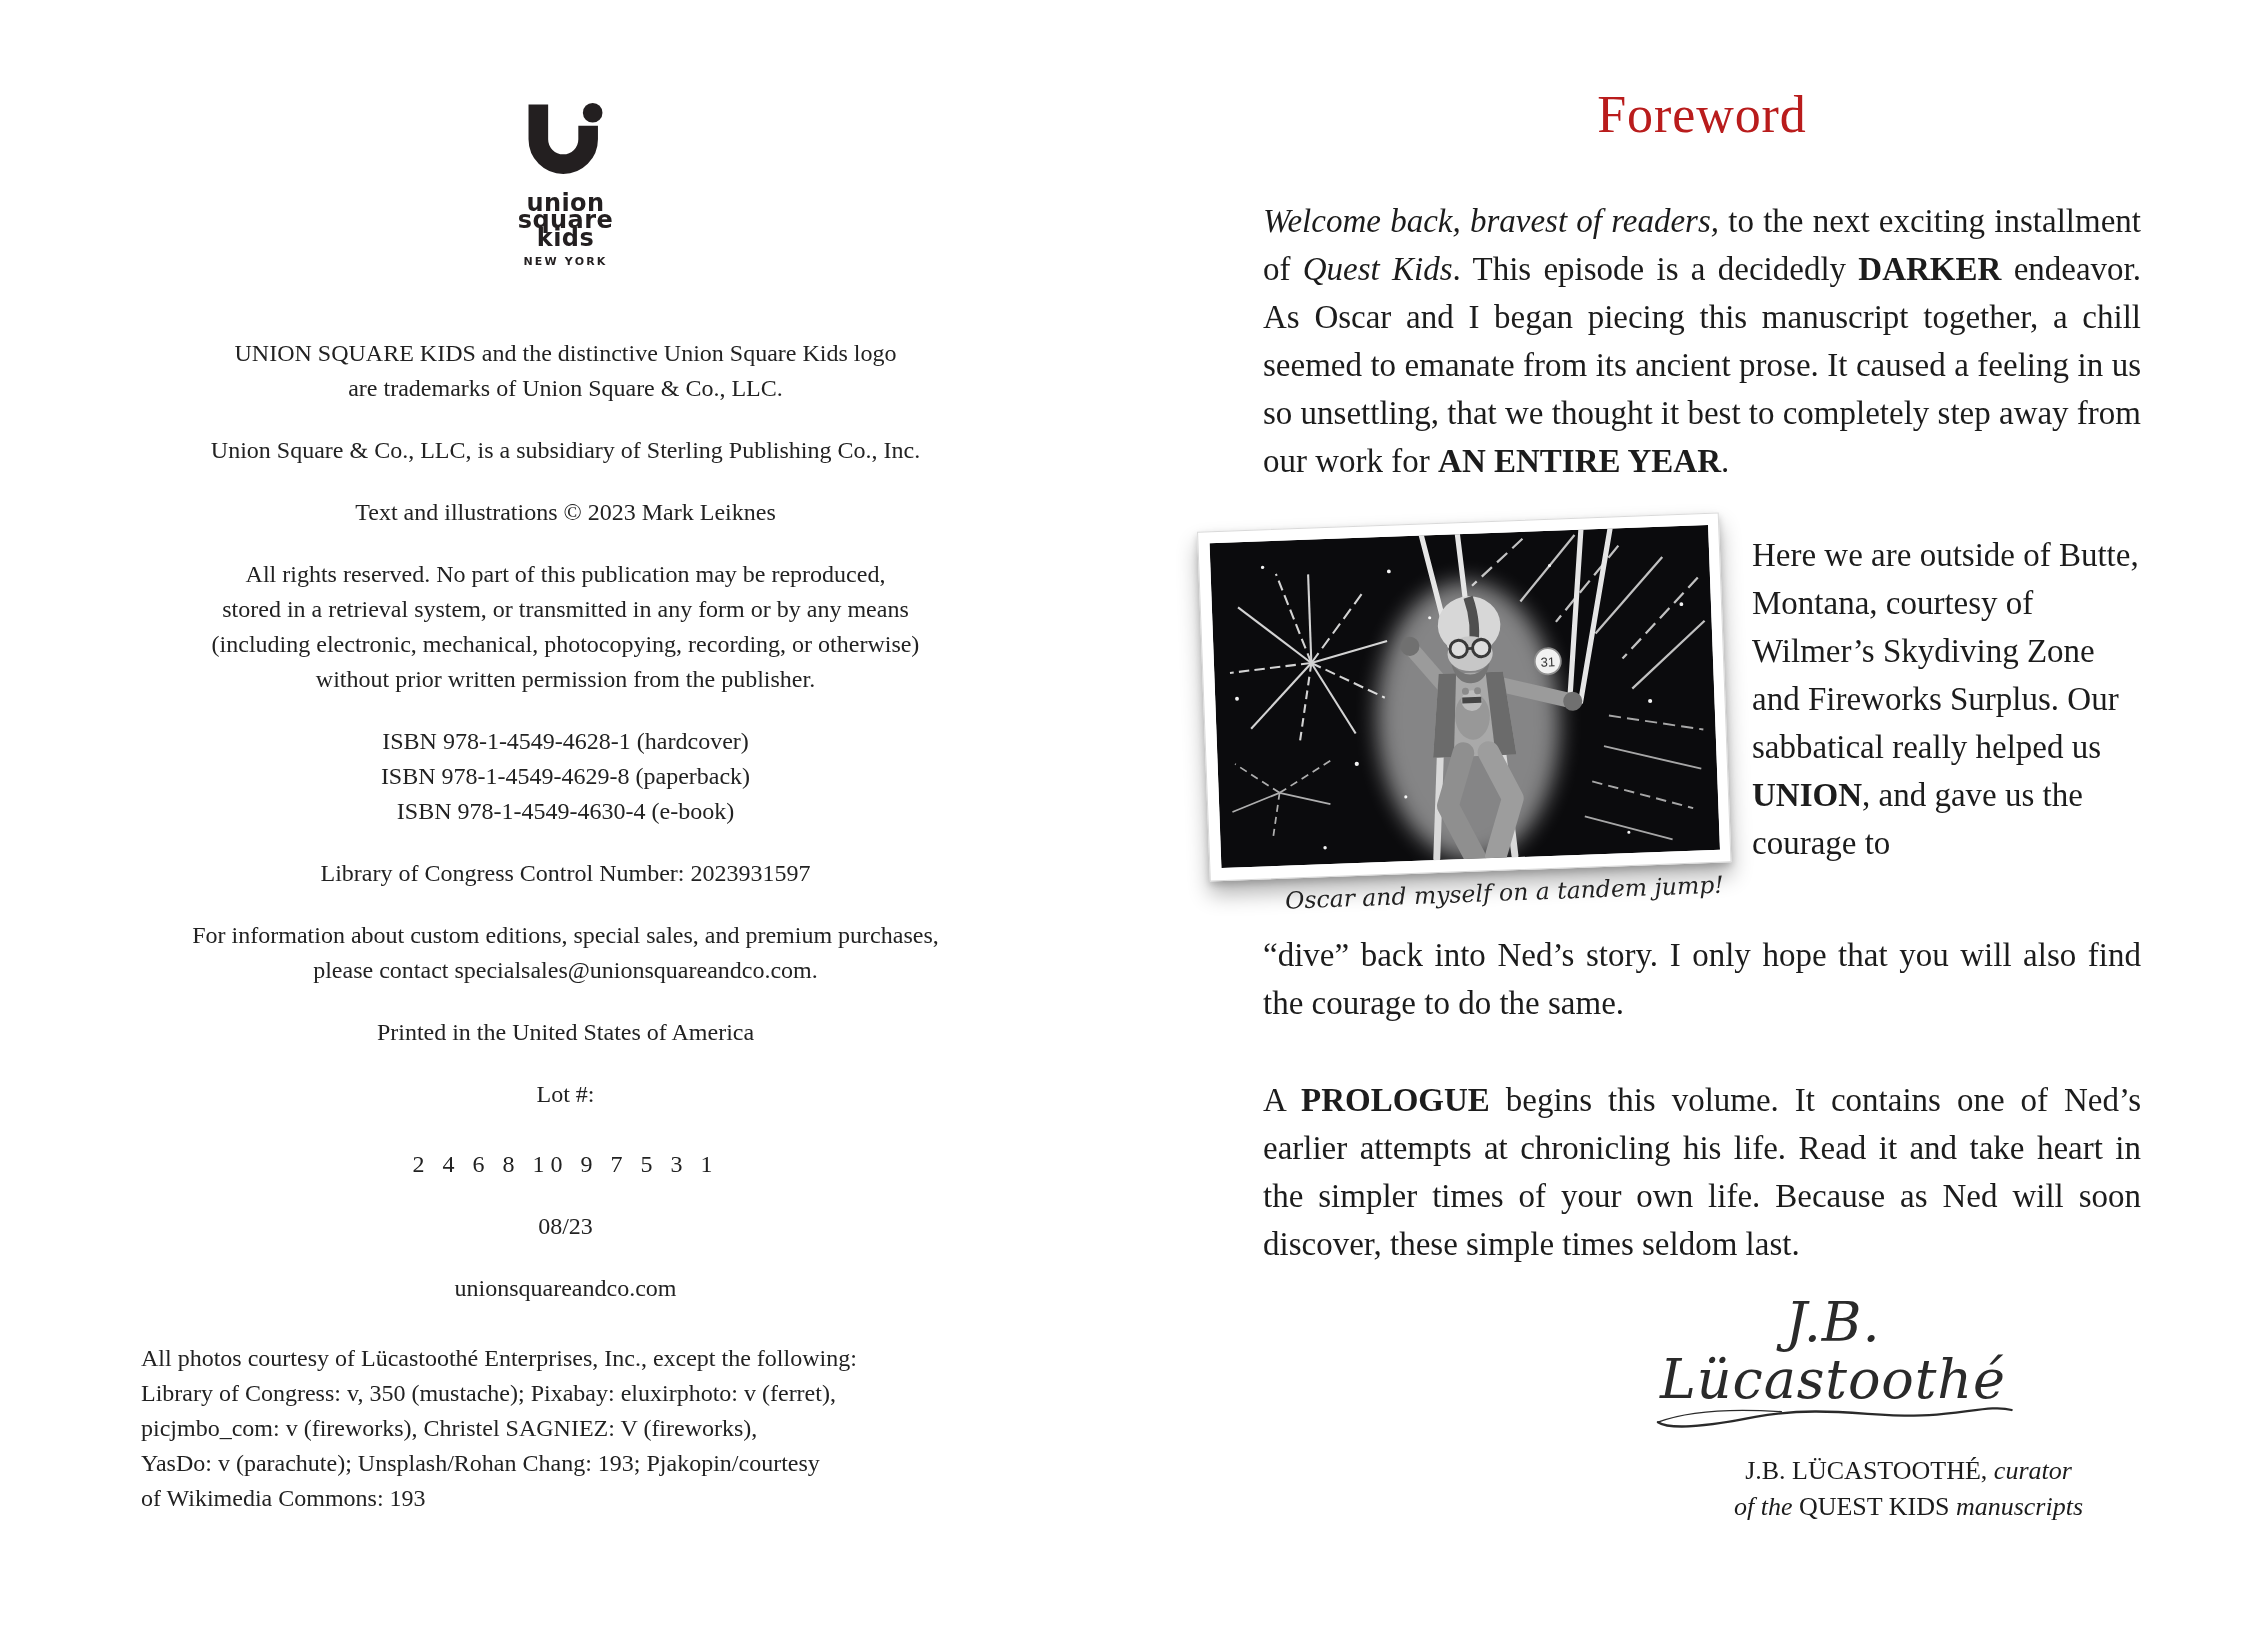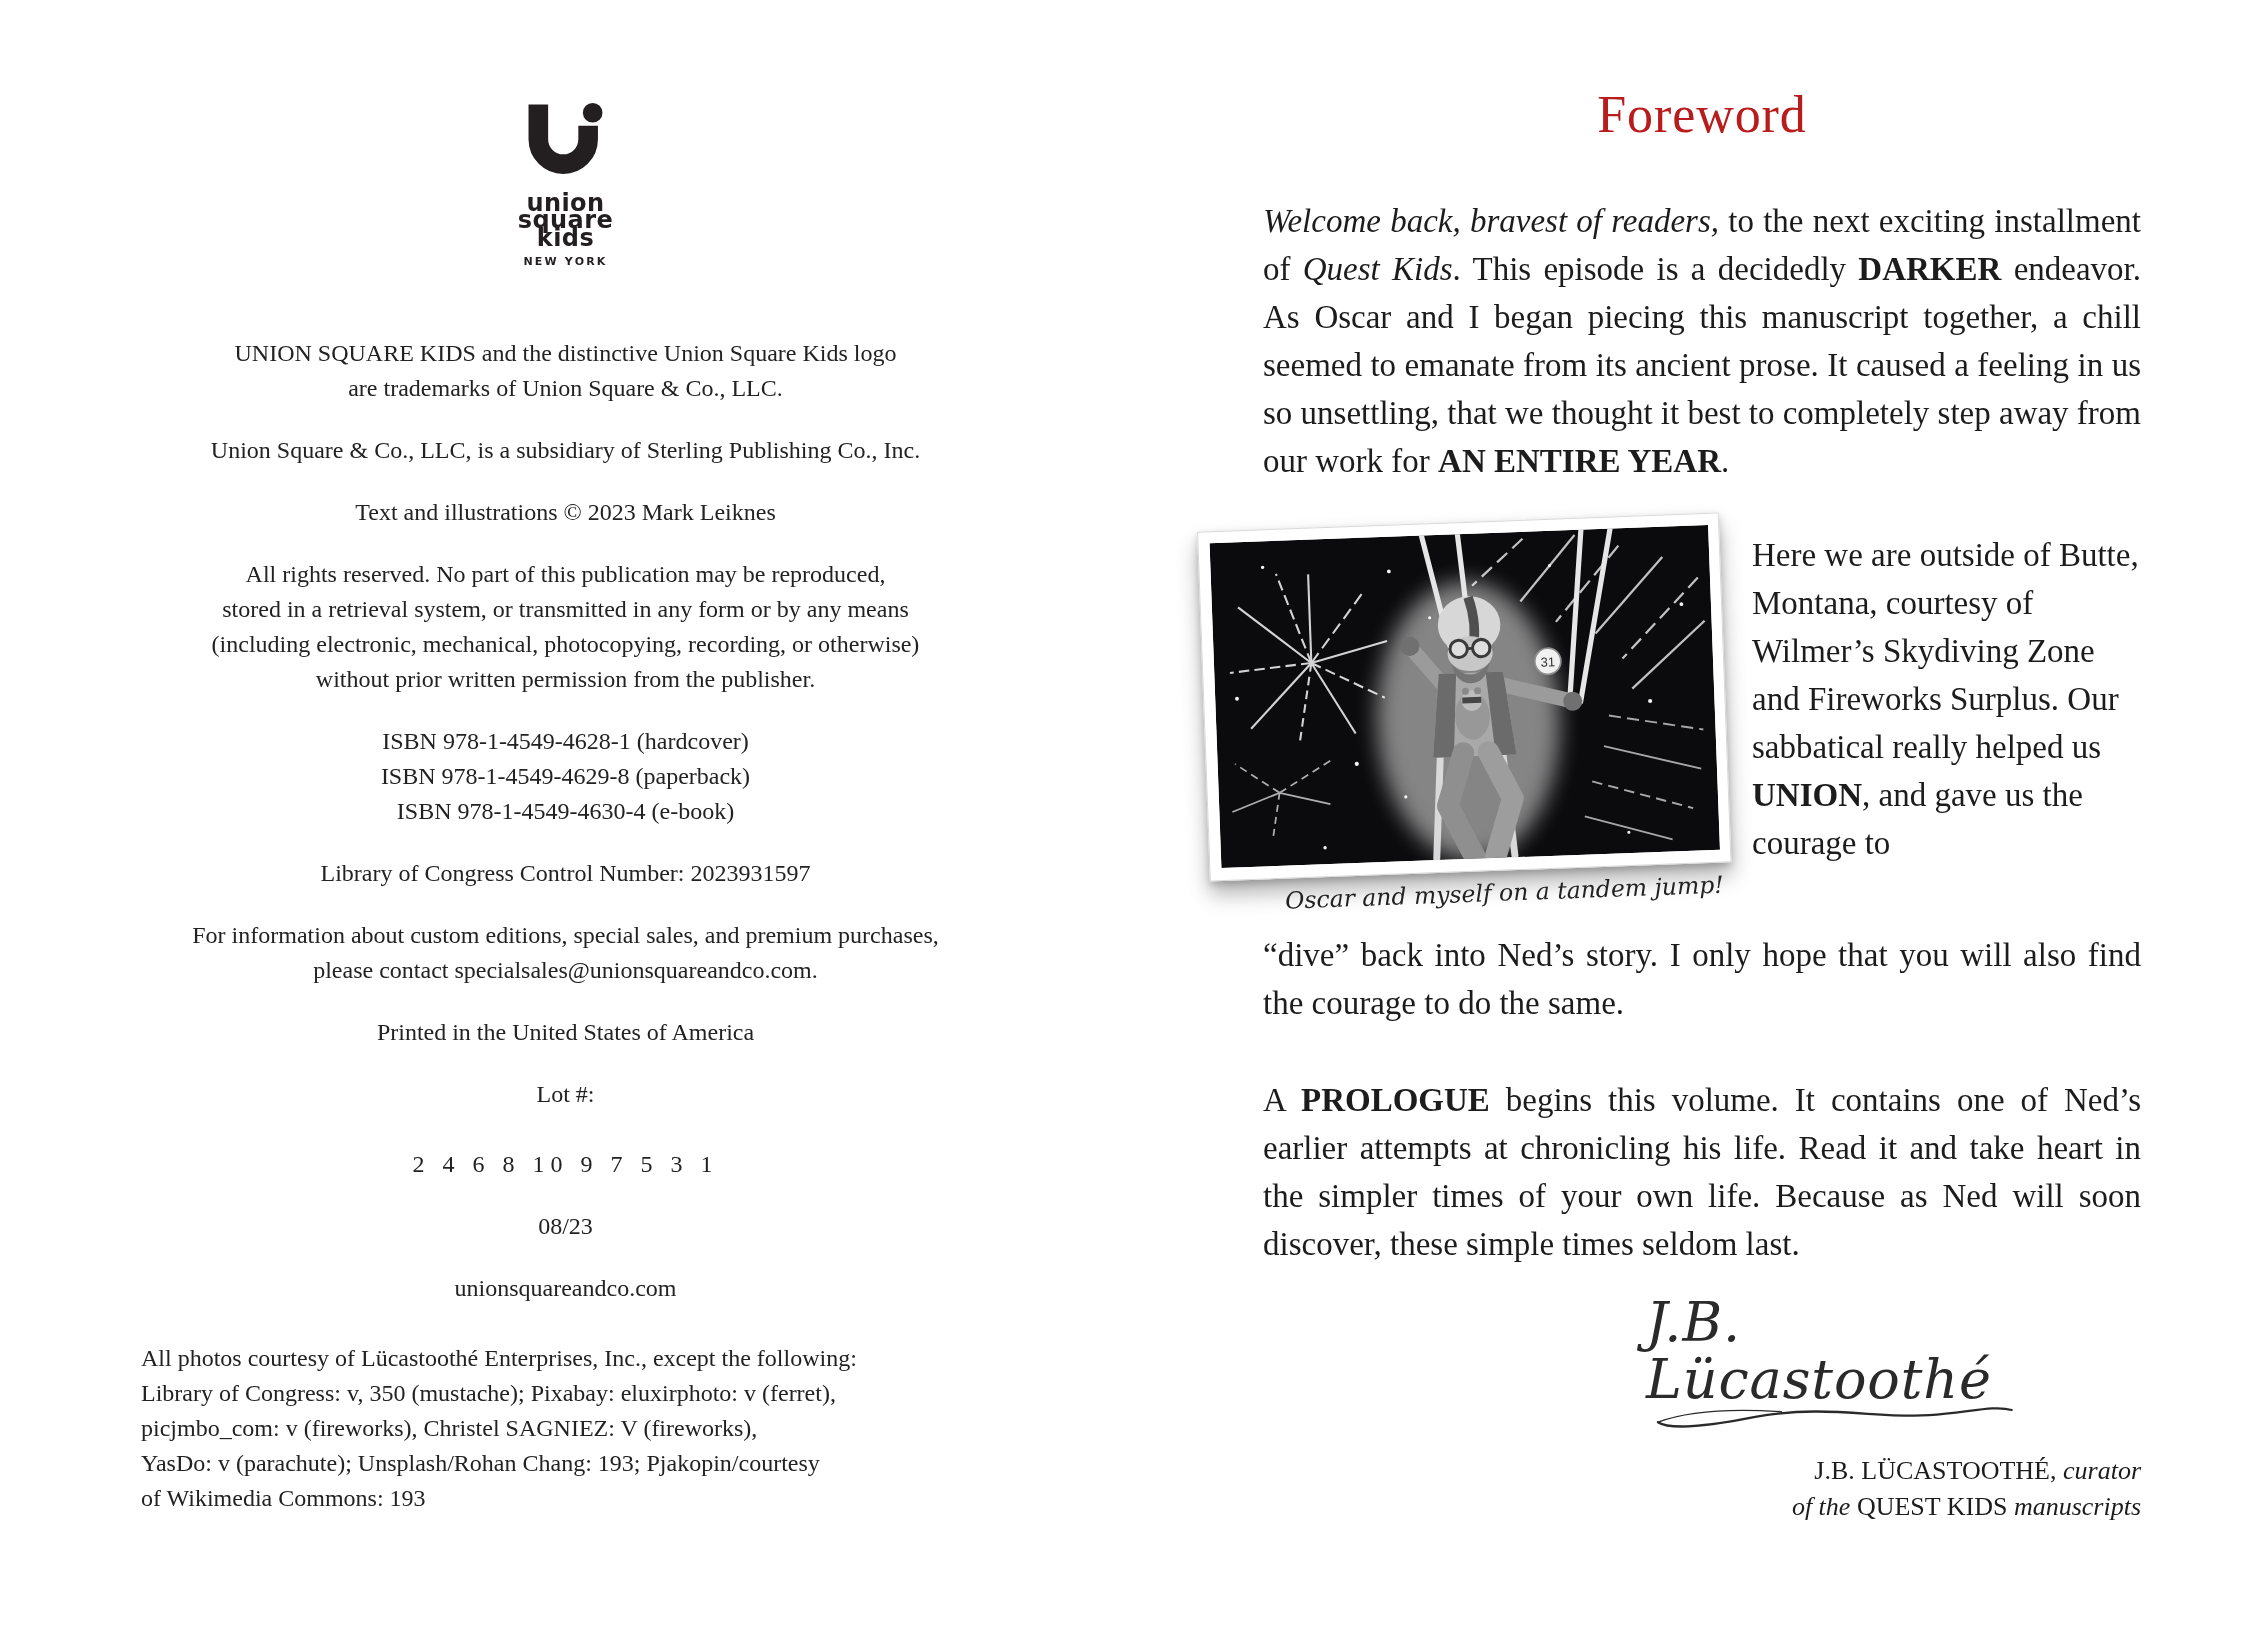--- a/index.html
+++ b/index.html
@@ -52,27 +52,27 @@
   }
   .photo-frame svg{display:block;}
   .snapshot figcaption{
     font-style:italic;font-size:23.5px;line-height:35px;text-align:right;
     padding:5.2px 8.7px 0 0;color:#222;
     font-family:"DejaVu Serif","Liberation Serif",serif;
   }
   .side{flex:1 1 auto;text-align:left;padding-top:8.7px;}
   .cont{margin-top:12px;}
   .p3{margin-top:49px;}
-  .sig-block{margin:26px 0 0 383px;width:374px;}
+  .sig-block{margin:26px 0 0 383px;width:374px;text-align:center;}
   .sig-name{
     font-style:italic;font-size:54px;line-height:57px;color:#2a2a2a;
     font-family:"DejaVu Serif","Liberation Serif",serif;letter-spacing:0.9px;
   }
   .sig-flourish{display:block;margin:-12px auto 0 auto;}
-  .attr{margin:22.6px 0 0 413px;font-size:26px;line-height:36px;text-align:right;color:#1c1c1c;}
+  .attr{margin:22.6px 0 0 413px;font-size:26px;line-height:36px;text-align:center;color:#1c1c1c;}
 </style>
 </head>
 <body>
 
 <div id="spread">
 
   <section class="page left">
     <div class="colophon">
 
       <div class="logo">

